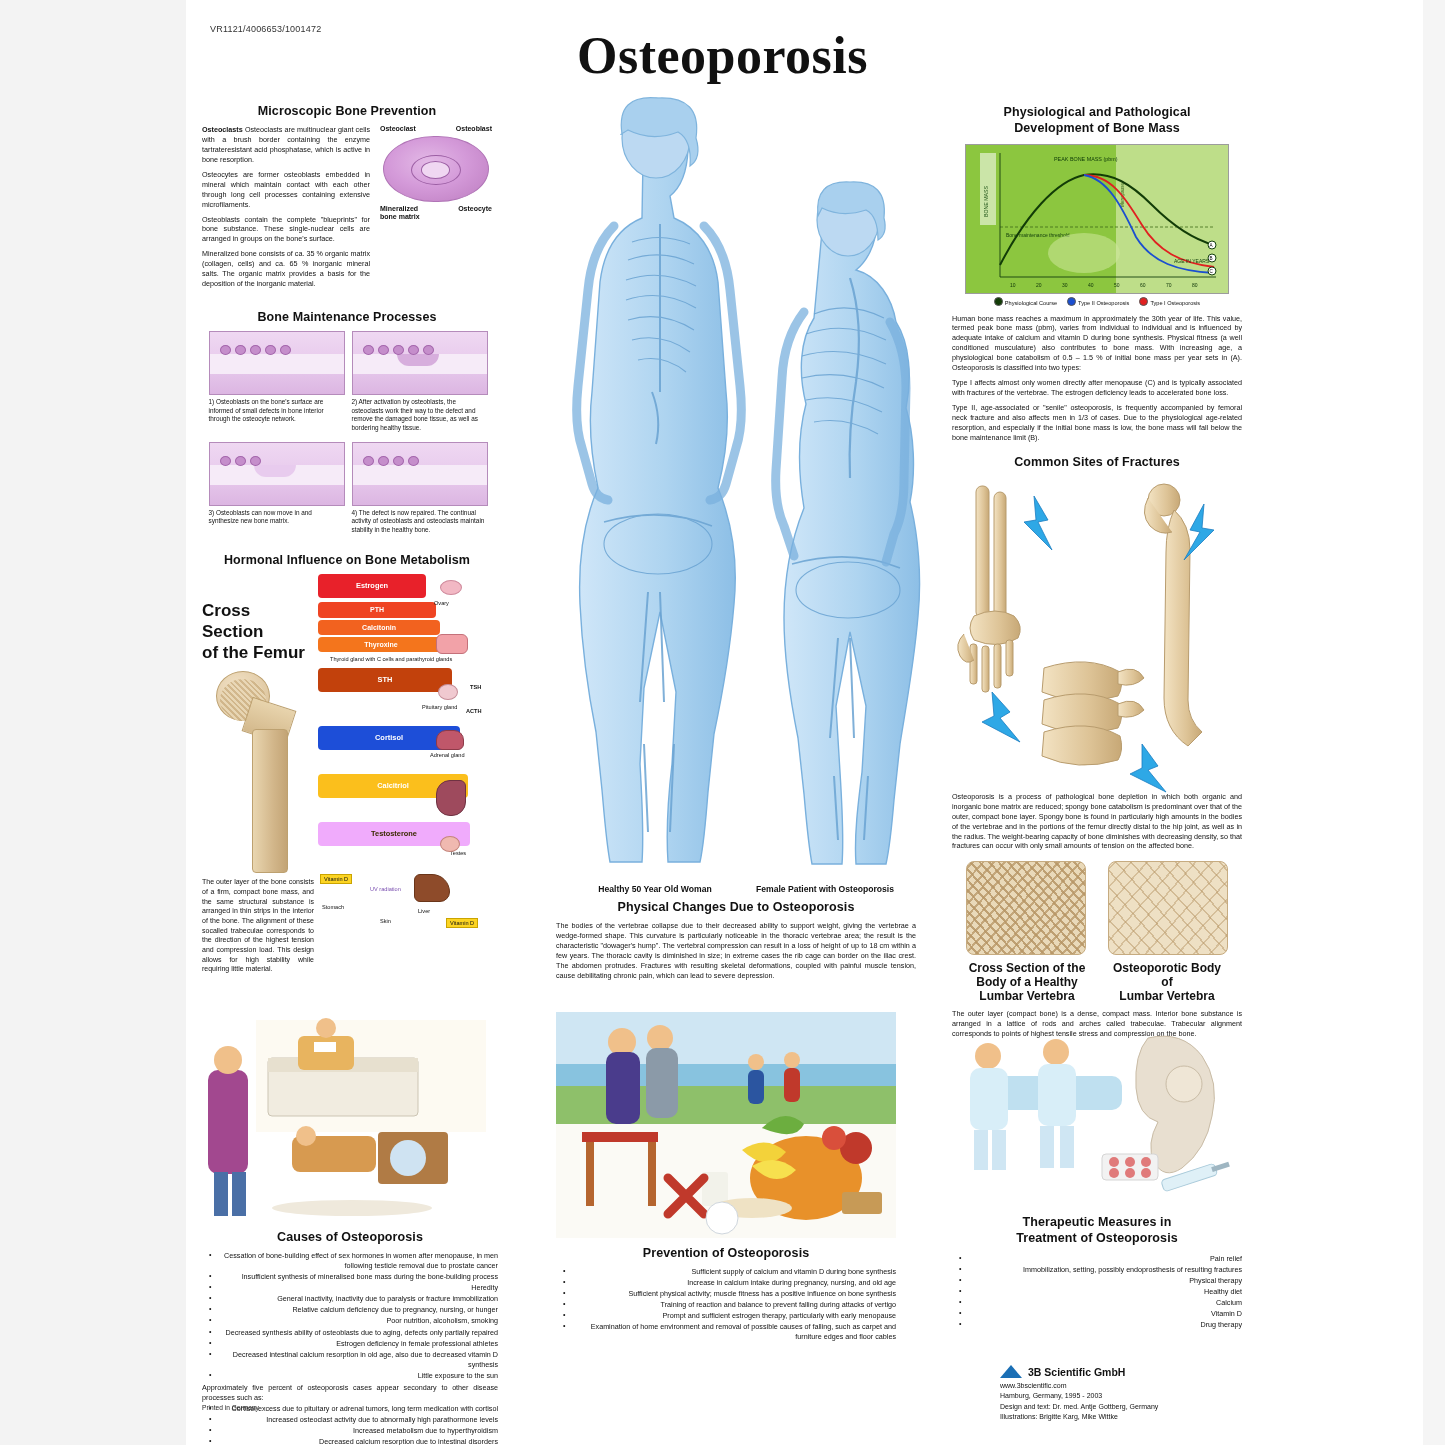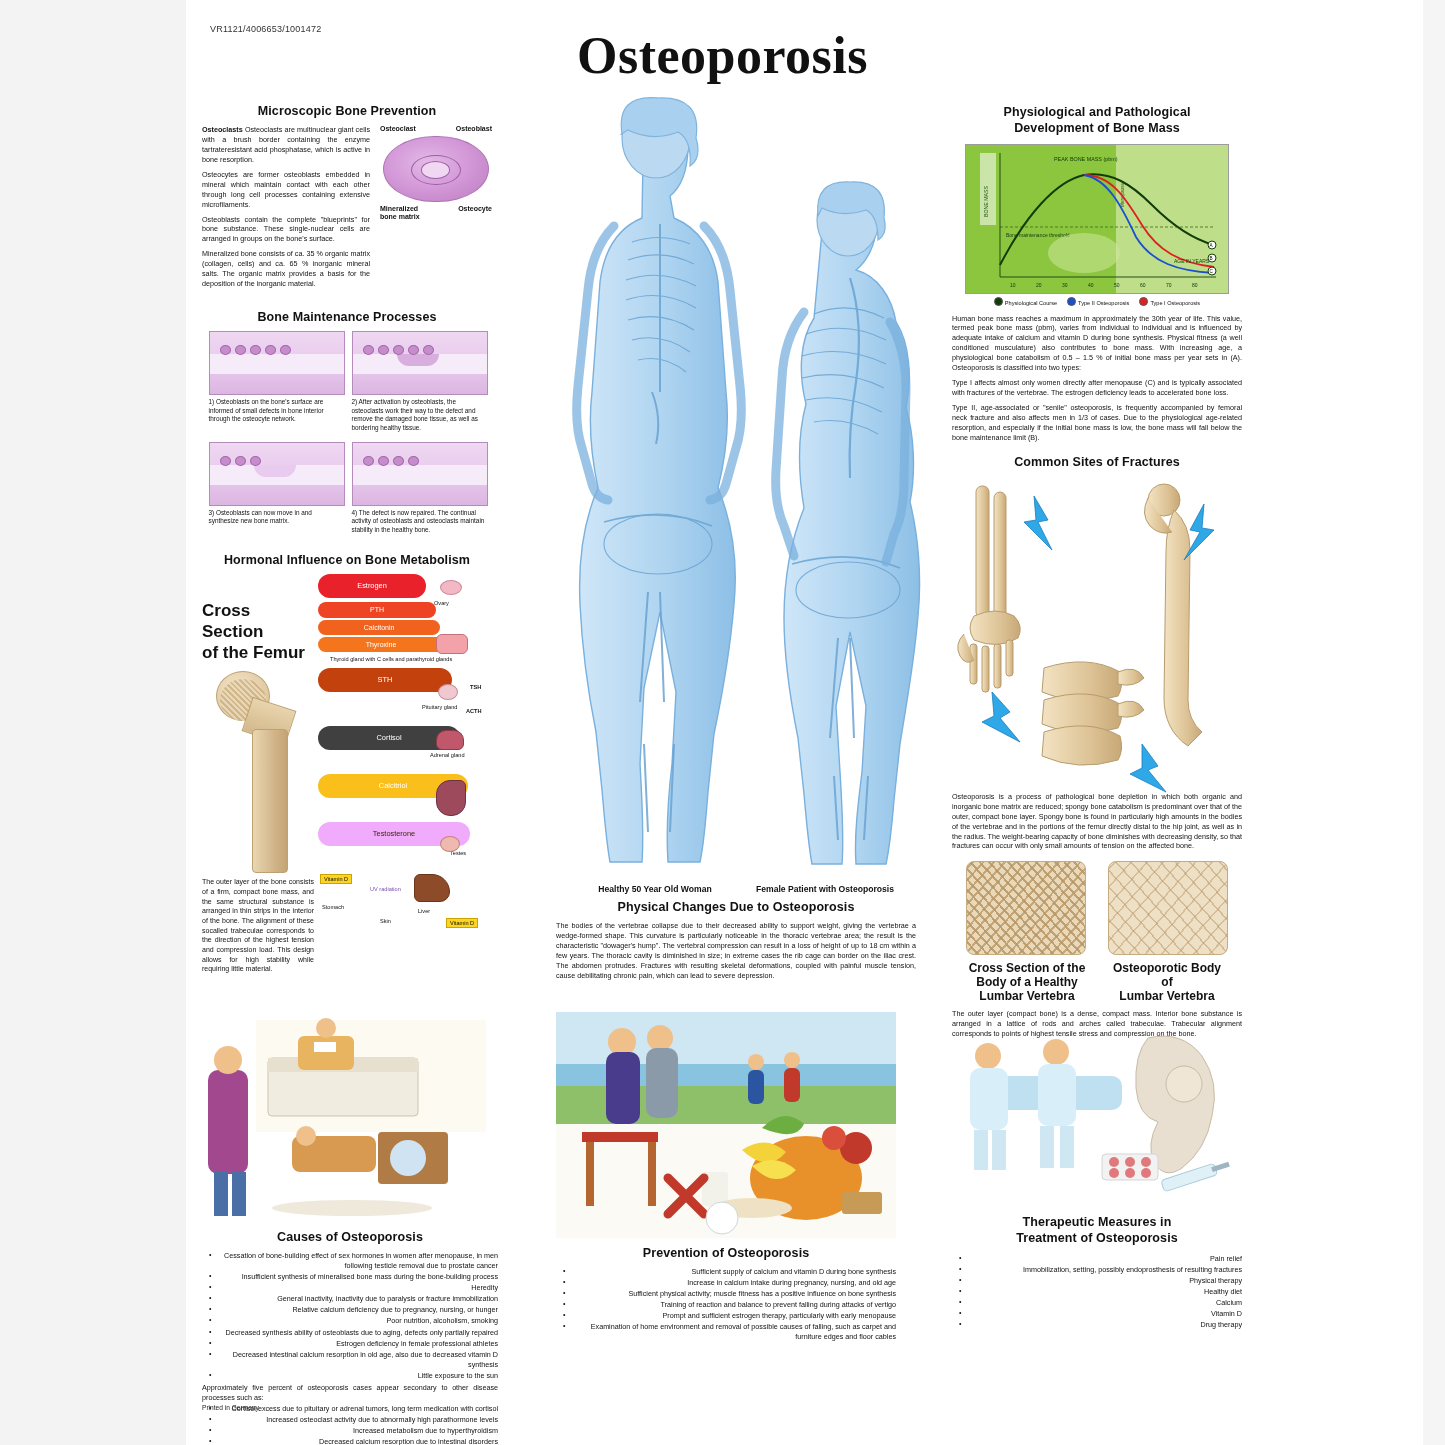--- a/index.html
+++ b/index.html
@@ -40,21 +40,21 @@
   
   .hormwrap{position:relative;width:290px;height:360px;margin-top:4px;}
   .femurbox{position:absolute;left:0;top:26px;width:112px;}
   .femurimg{width:96px;height:200px;margin:8px auto 0 auto;position:relative;}
   .femurimg .head{position:absolute;left:6px;top:0;width:52px;height:48px;border-radius:50%;background:radial-gradient(circle at 38% 34%,#f2e2c7,#d9bf94);border:1px solid #bda170;}
   .femurimg .neck{position:absolute;left:36px;top:32px;width:44px;height:34px;background:linear-gradient(#e8d4ad,#d3b88b);transform:rotate(18deg);border:1px solid #bda170;}
   .femurimg .shaft{position:absolute;left:42px;top:58px;width:34px;height:142px;background:linear-gradient(90deg,#e9d6b0,#d2b68a 60%,#c3a475);border:1px solid #bda170;border-radius:4px;}
   .femurimg .spong{position:absolute;left:10px;top:8px;width:46px;height:42px;border-radius:50%;background:repeating-linear-gradient(45deg,#e8d6b4 0 2px,#cdb184 2px 4px);opacity:.85;}
   .ftext{font-size:7px;line-height:1.38;text-align:justify;margin-top:6px;}
   .pyr{position:absolute;left:116px;top:0;width:174px;height:352px;}
-  .prow{position:absolute;left:0;height:24px;border-radius:12px;color:#fff;font-size:7.4px;font-weight:400;display:flex;align-items:center;justify-content:center;}
+  .prow{position:absolute;left:0;height:24px;border-radius:4px;color:#fff;font-size:7.4px;font-weight:700;display:flex;align-items:center;justify-content:center;}
   .glandlab{position:absolute;font-size:5.6px;color:#111;}
   .gland{position:absolute;border-radius:50%;}
 
   
   .colC{position:absolute;left:556px;top:104px;width:360px;}
   .figurepair{position:relative;height:790px;}
   .person{position:absolute;bottom:18px;}
   .p1{left:-8px;width:210px;}
   .p2{right:-18px;width:180px;}
   .silh{width:100%;height:100%;}
@@ -210,21 +210,21 @@
         </div>
         <div class="prow" style="top:46px;width:122px;background:#f2621f;height:15px;font-size:7px;">
           <span>Calcitonin</span>
         </div>
         <div class="prow" style="top:63px;width:126px;background:#f4751c;height:15px;font-size:7px;">
           <span>Thyroxine</span>
         </div>
         <div class="prow" style="top:94px;width:134px;background:#c2410c;">
           <span>STH</span>
         </div>
-        <div class="prow" style="top:152px;width:142px;background:#404040;">
+        <div class="prow" style="top:152px;width:142px;background:#1d4ed8;">
           <span>Cortisol</span>
         </div>
         <div class="prow" style="top:200px;width:150px;background:#fbbf1c;">
           <span>Calcitriol</span>
         </div>
         <div class="prow" style="top:248px;width:152px;background:#f0abfc;color:#3a2a00;">
           <span>Testosterone</span>
         </div>
 
         <div class="glandlab" style="left:116px;top:26px;">Ovary</div>
@@ -583,15 +583,25 @@
       <li>Pain relief</li>
       <li>Immobilization, setting, possibly endoprosthesis of resulting fractures</li>
       <li>Physical therapy</li>
       <li>Healthy diet</li>
       <li>Calcium</li>
       <li>Vitamin D</li>
       <li>Drug therapy</li>
     </ul>
   </div>
 
+  <div class="footer">
+    <div>
+      <span class="logo3b"></span>
+      <span class="brand">3B Scientific GmbH</span>
+    </div>
+    <div>www.3bscientific.com</div>
+    <div>Hamburg, Germany, 1995 - 2003</div>
+    <div>Design and text: Dr. med. Antje Gottberg, Germany</div>
+    <div>Illustrations: Brigitte Karg, Mike Wittke</div>
+  </div>
 
   <div class="printed">Printed in Germany</div>
 </div>
 
 </body></html>

